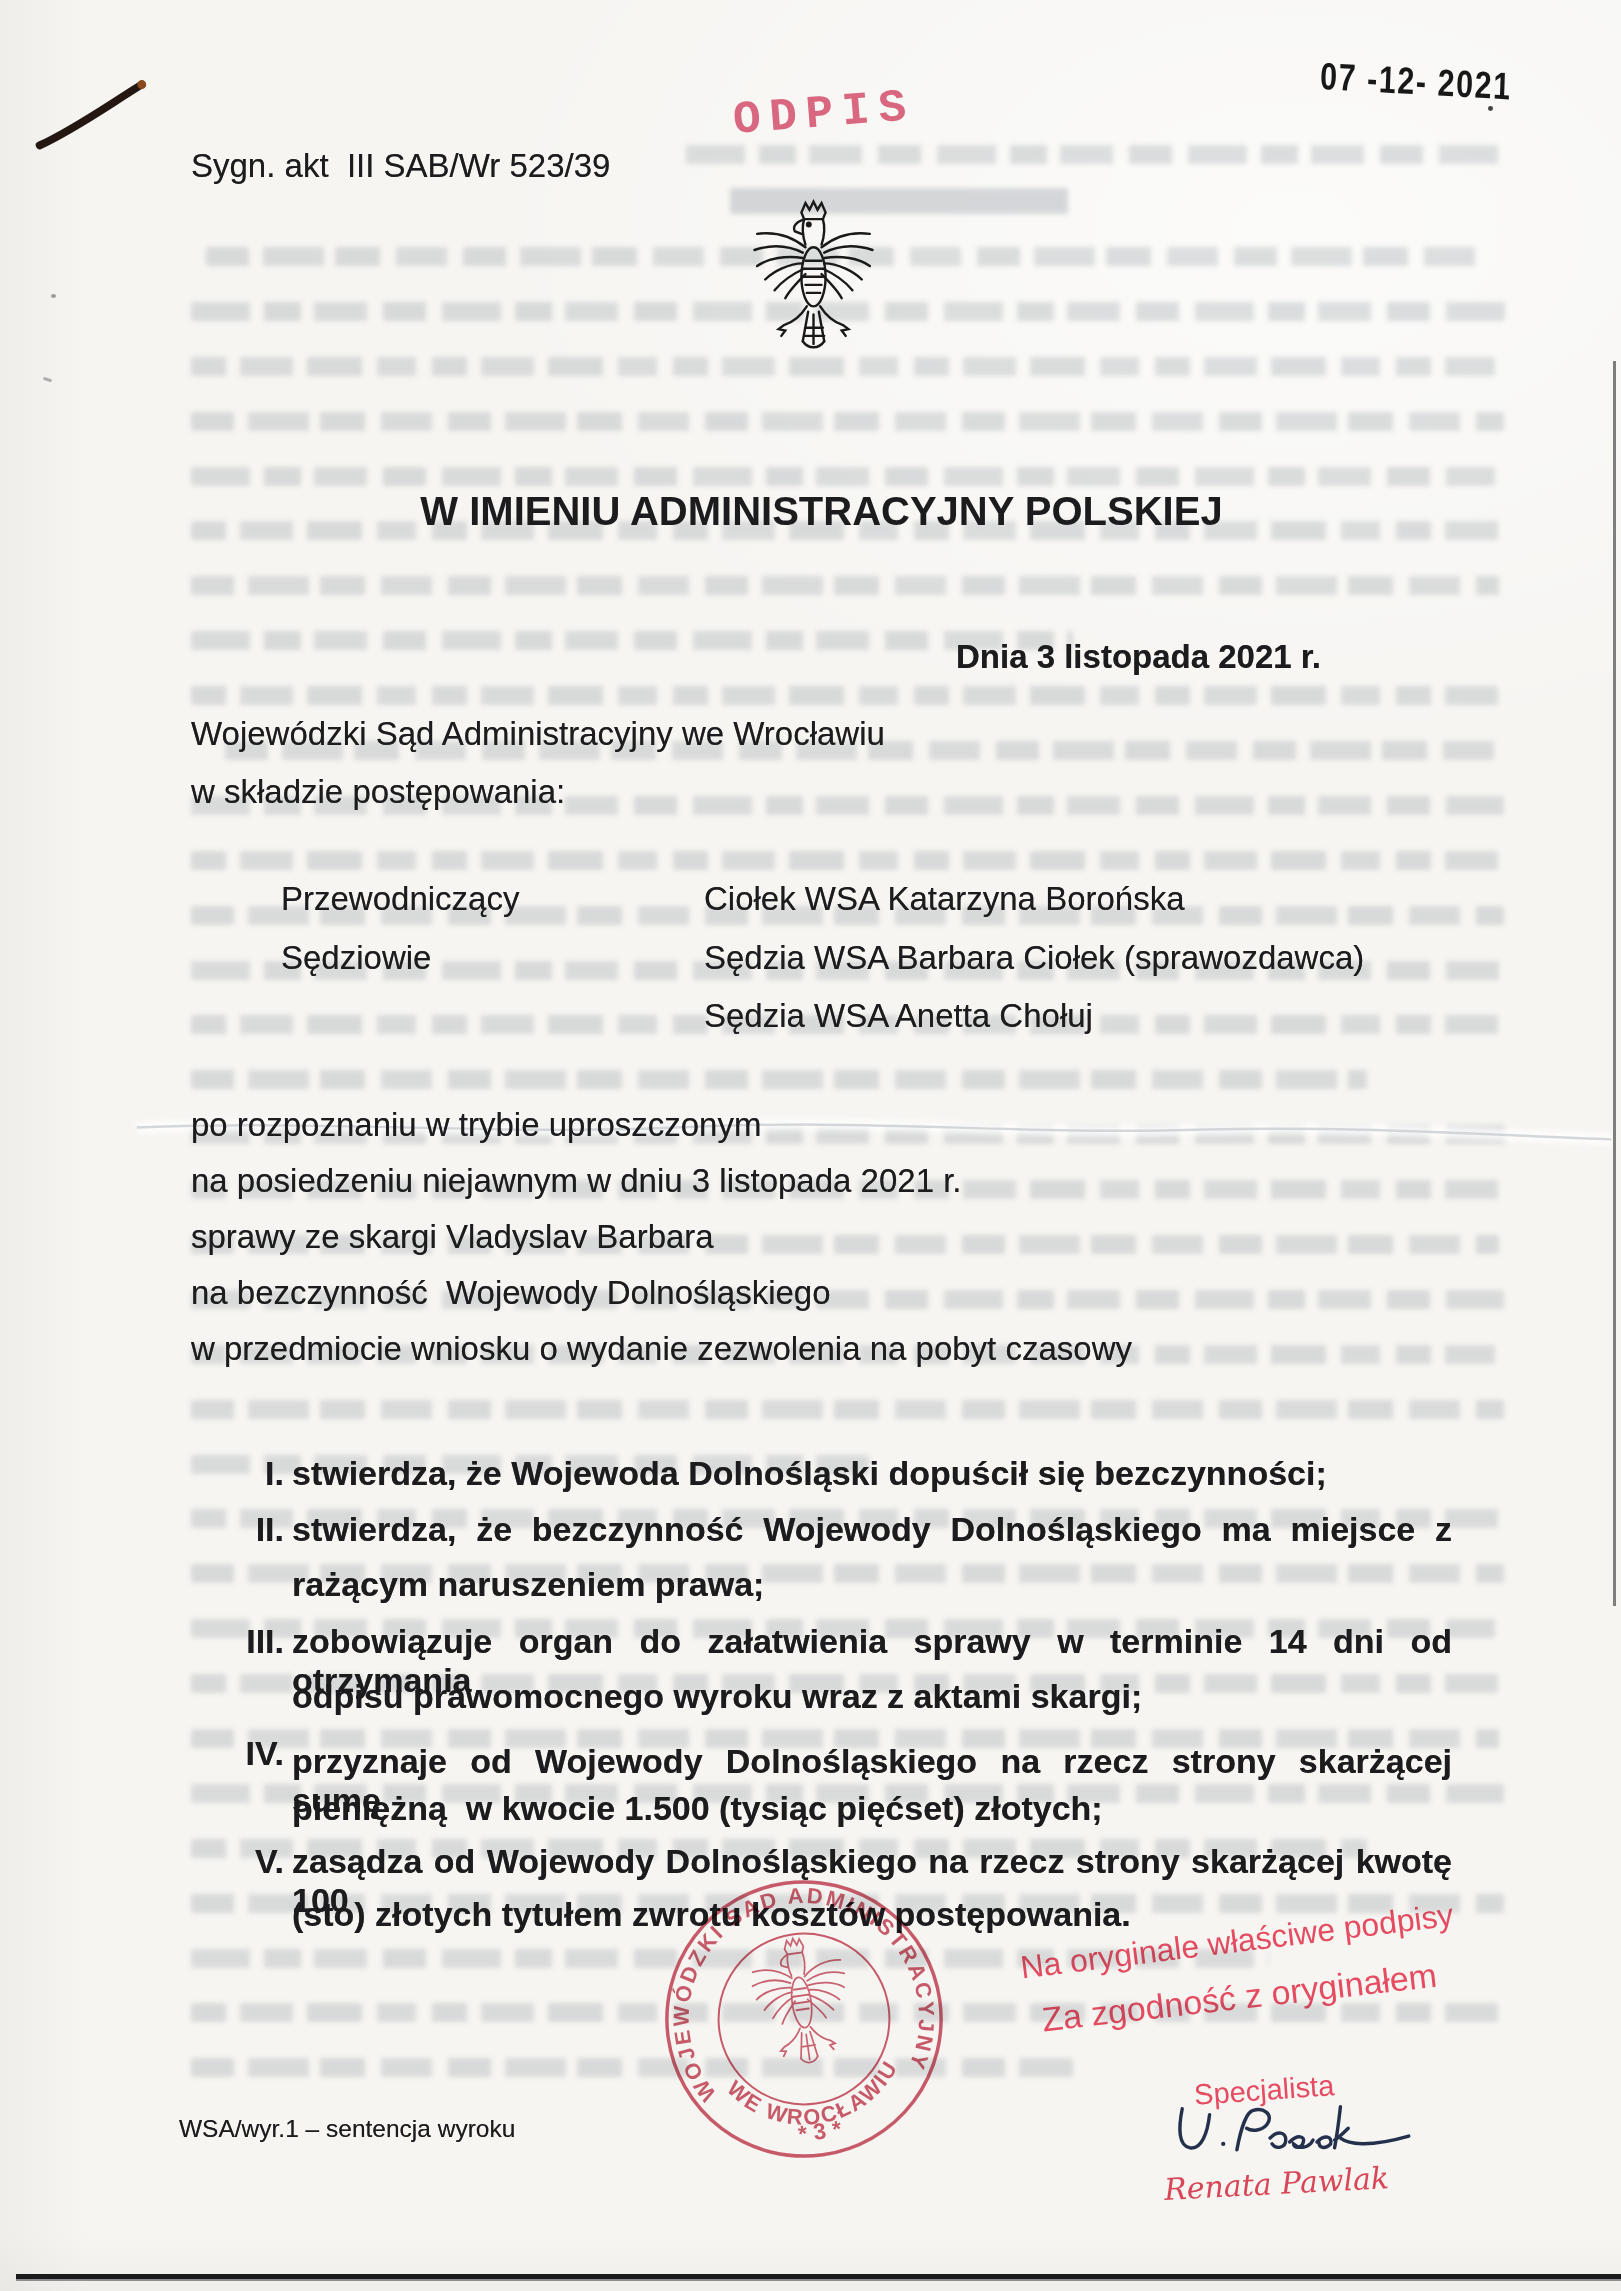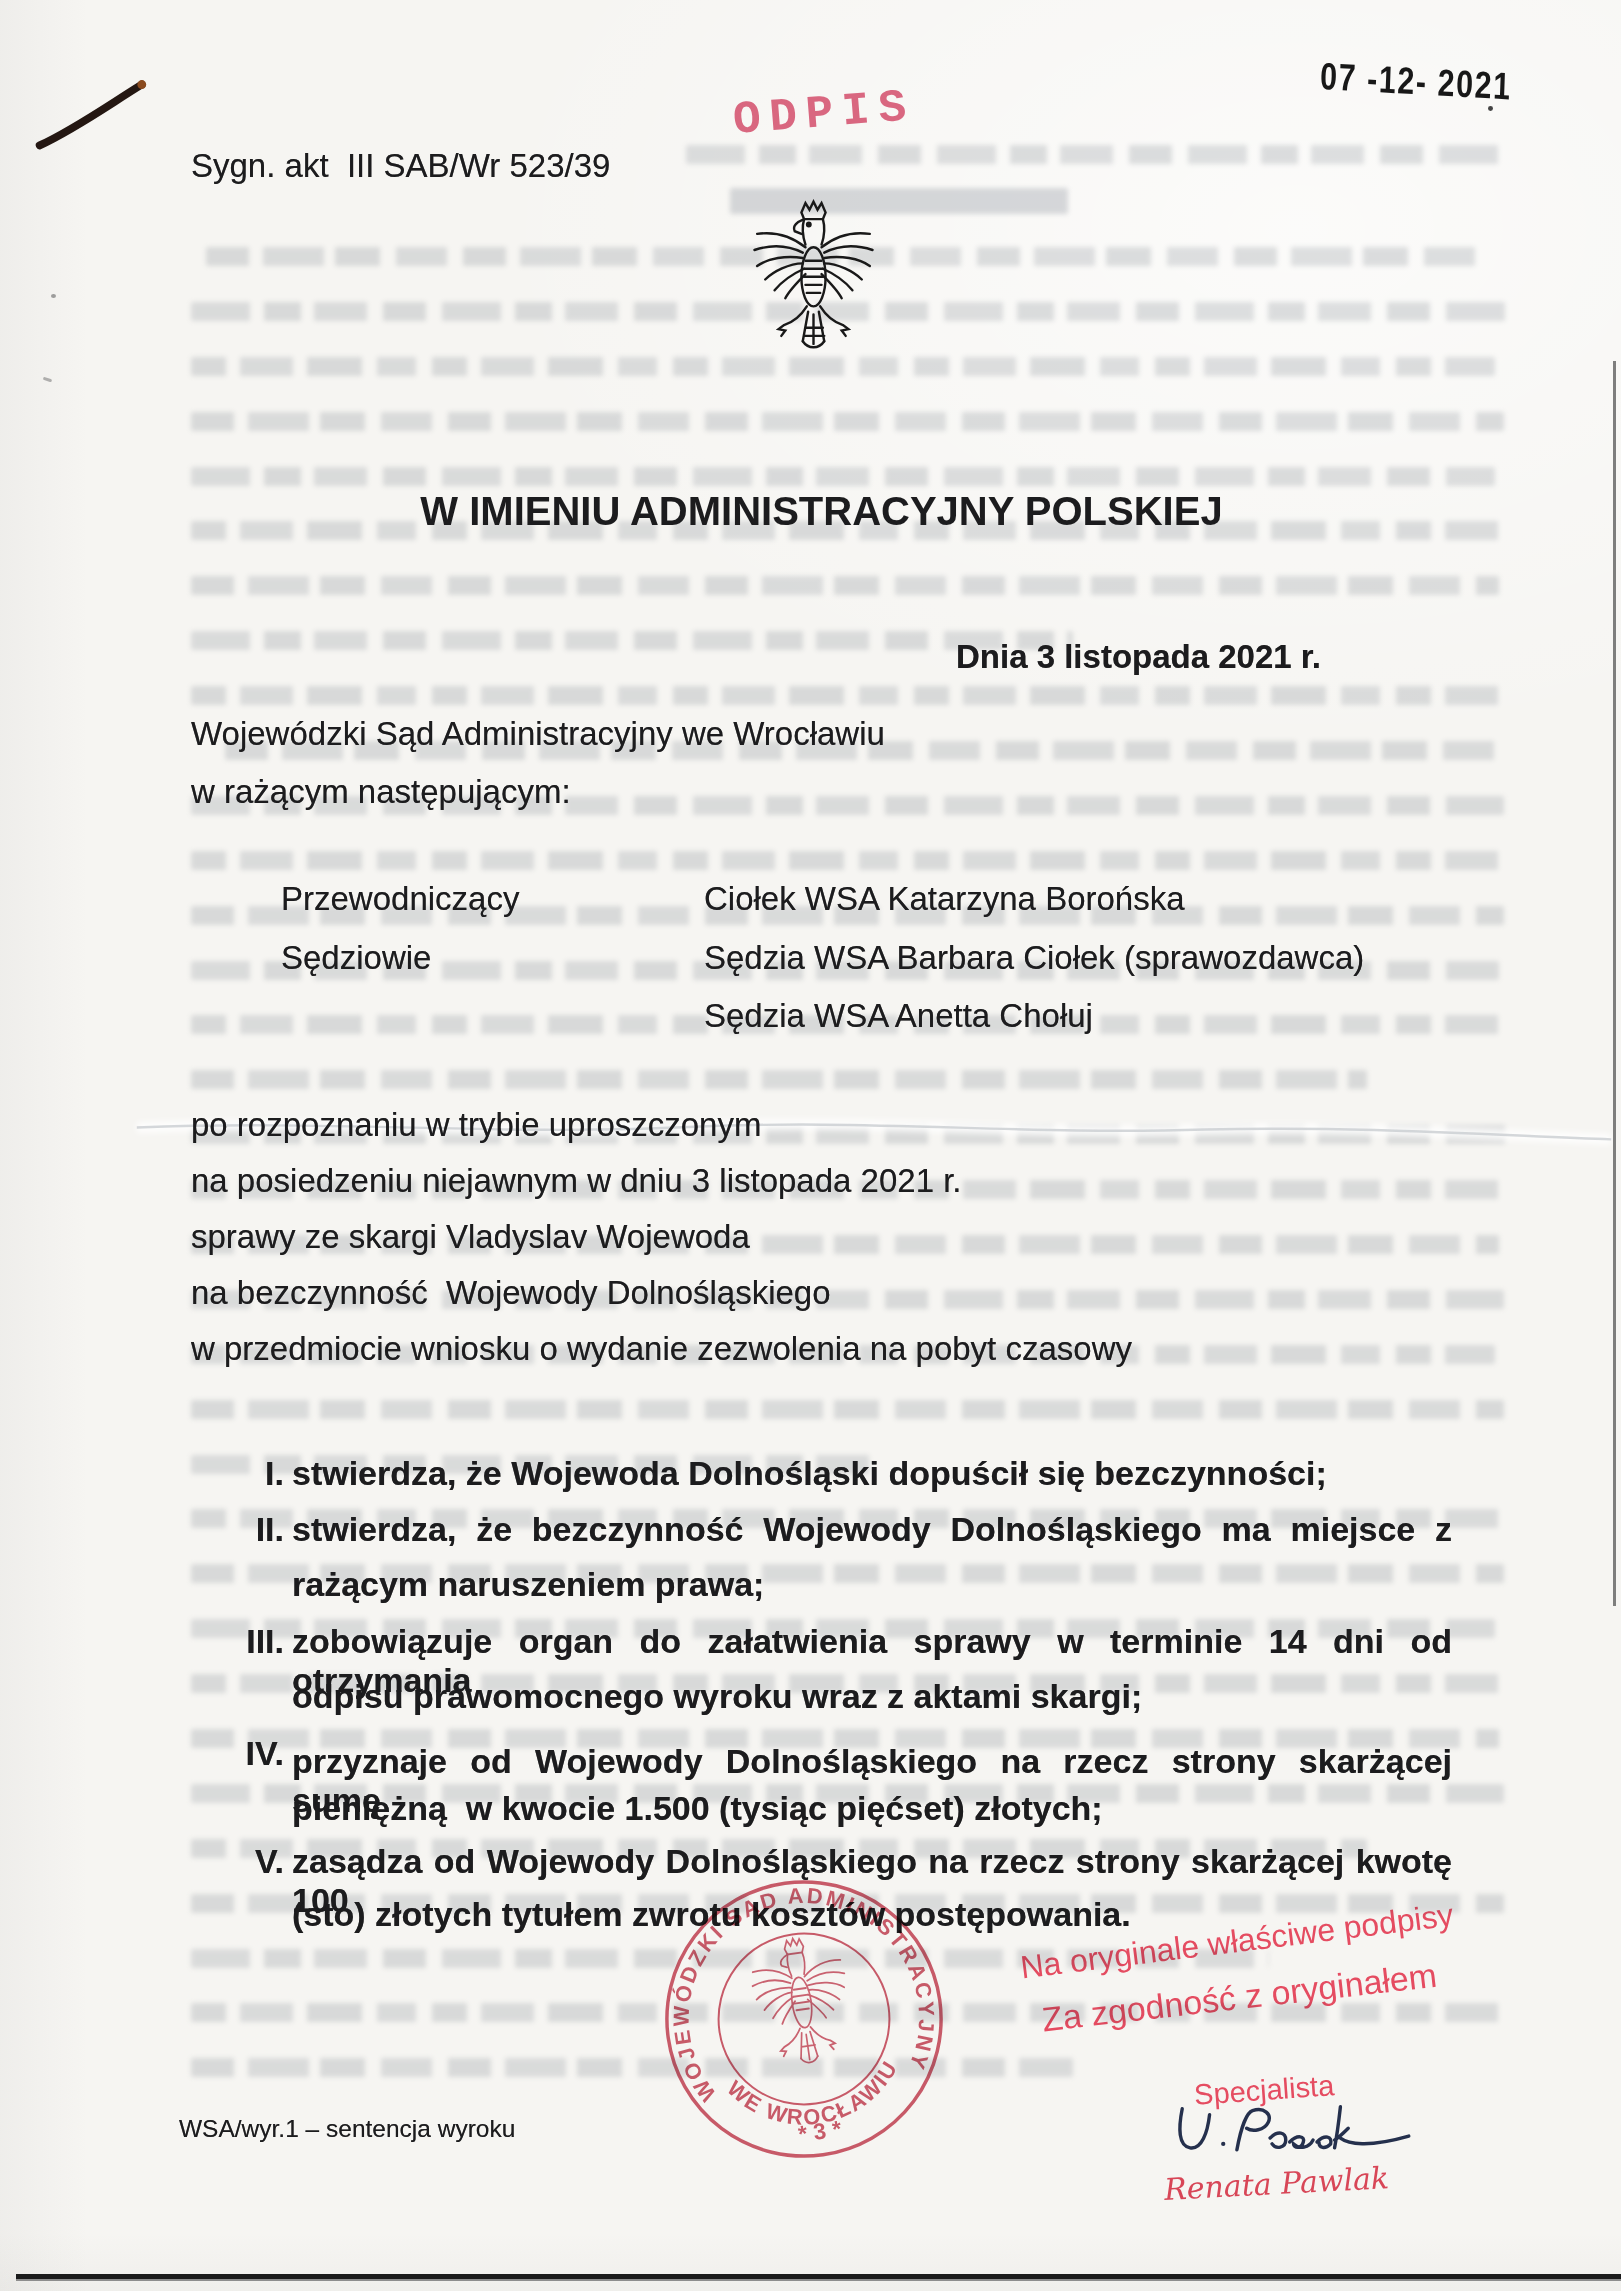--- a/index.html
+++ b/index.html
@@ -134,33 +134,33 @@
 
       <path d="M46,84 L42,106 M50,86 L50,108 M54,84 L58,106 M44,96 L57,96 M43,102 L58,102"></path>
       <path d="M42,106 C46,112 54,112 58,106"></path>
     </g>
   </svg>
 
   <div class="center-line" style="top:489px;font-size:40px;">W IMIENIU ADMINISTRACYJNY POLSKIEJ</div>
   <div class="txt bold" style="left:956px;top:638px;font-size:33px;">Dnia 3 listopada 2021 r.</div>
 
   <div class="txt body-line" style="left:191px;top:715px;">Wojewódzki Sąd Administracyjny we Wrocławiu</div>
-  <div class="txt body-line" style="left:191px;top:773px;">w rażącym następującym:</div>
+  <div class="txt body-line" style="left:191px;top:773px;">w składzie postępowania:</div>
   <div id="panel">
       <div class="txt body-line" style="left:281px;top:880px;">Przewodniczący</div>
       <div class="txt body-line" style="left:704px;top:880px;">Ciołek WSA Katarzyna Borońska</div>
       <div class="txt body-line" style="left:281px;top:939px;">Sędziowie</div>
       <div class="txt body-line" style="left:704px;top:939px;">Sędzia WSA Barbara Ciołek (sprawozdawca)</div>
       <div class="txt body-line" style="left:704px;top:997px;">Sędzia WSA Anetta Chołuj</div>
     </div>
 
   <div id="caselines">
       <div class="txt body-line" style="left:191px;top:1106px;">po rozpoznaniu w trybie uproszczonym</div>
       <div class="txt body-line" style="left:191px;top:1162px;">na posiedzeniu niejawnym w dniu 3 listopada 2021 r.</div>
-      <div class="txt body-line" style="left:191px;top:1218px;">sprawy ze skargi Vladyslav Wojewoda</div>
+      <div class="txt body-line" style="left:191px;top:1218px;">sprawy ze skargi Vladyslav Barbara</div>
       <div class="txt body-line" style="left:191px;top:1274px;">na bezczynność  Wojewody Dolnośląskiego</div>
       <div class="txt body-line" style="left:191px;top:1330px;">w przedmiocie wniosku o wydanie zezwolenia na pobyt czasowy</div>
     </div>
 
   <div id="rulings">
       <div class="ruling-num" style="top:1454px;">I.</div>
       <div class="ruling-line preline" style="top:1454px;">stwierdza, że Wojewoda Dolnośląski dopuścił się bezczynności;</div>
       <div class="ruling-num" style="top:1510px;">II.</div>
       <div class="ruling-line stretch" style="top:1510px;">stwierdza, że bezczynność Wojewody Dolnośląskiego ma miejsce z</div>
       <div class="ruling-line preline" style="top:1565px;">rażącym naruszeniem prawa;</div>

